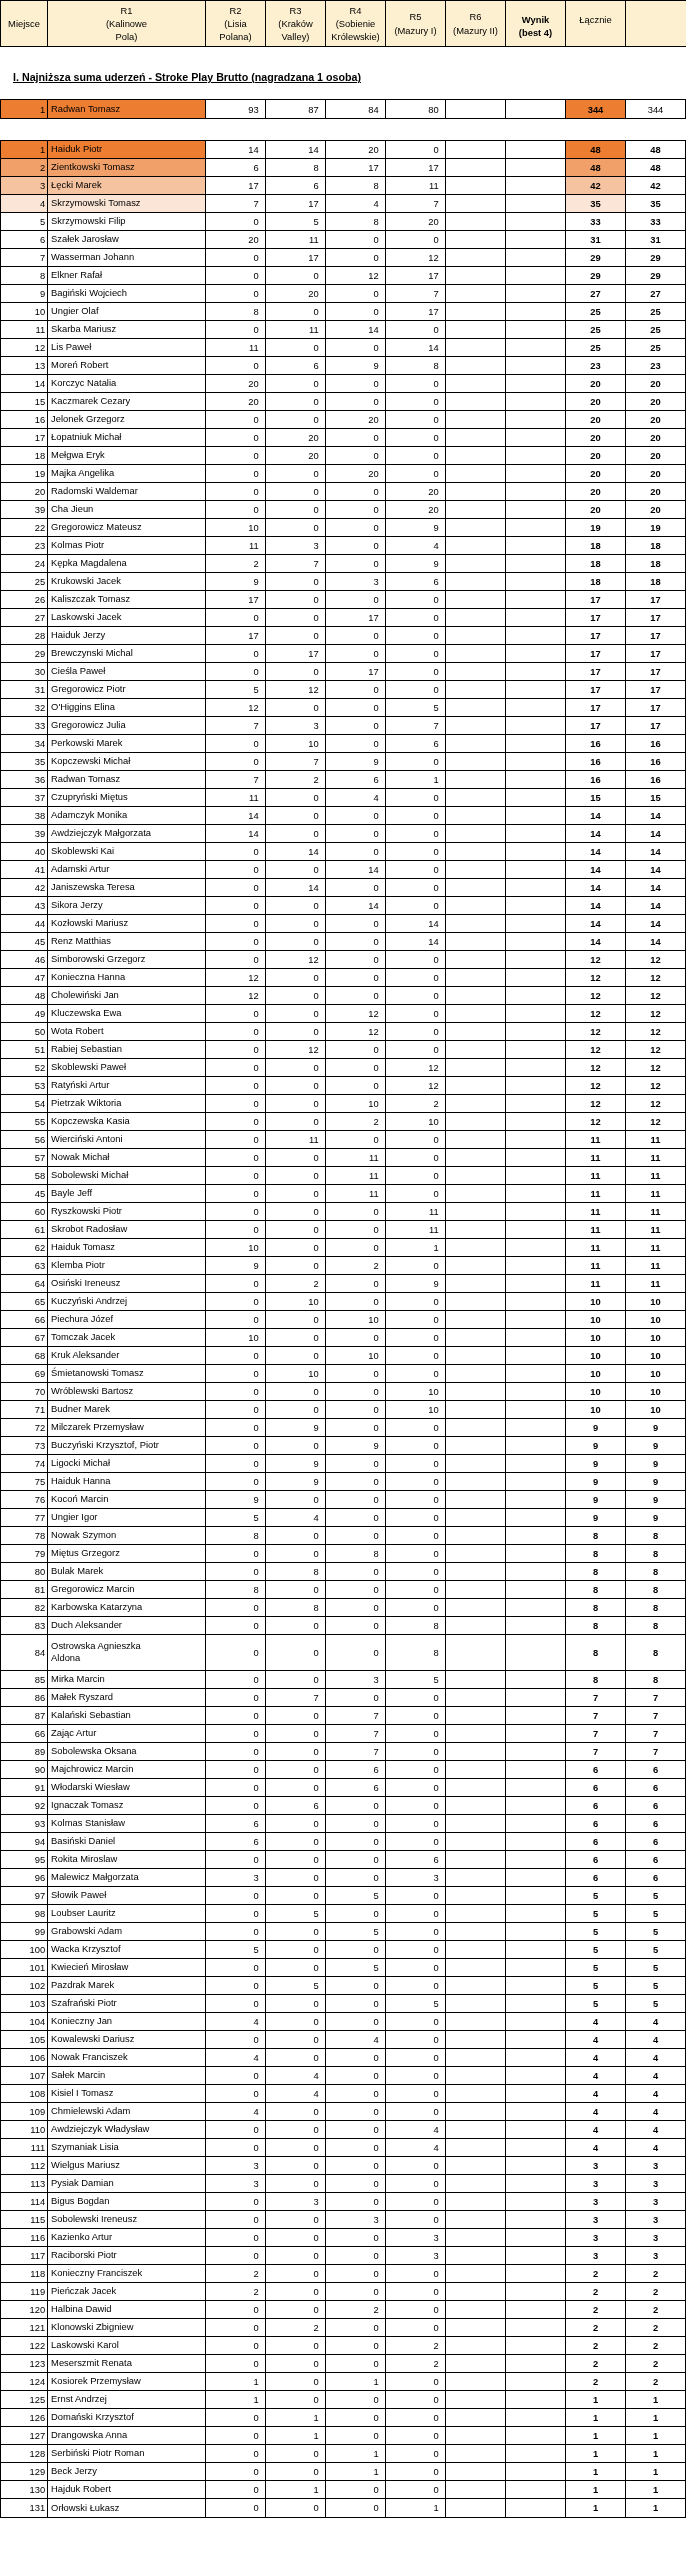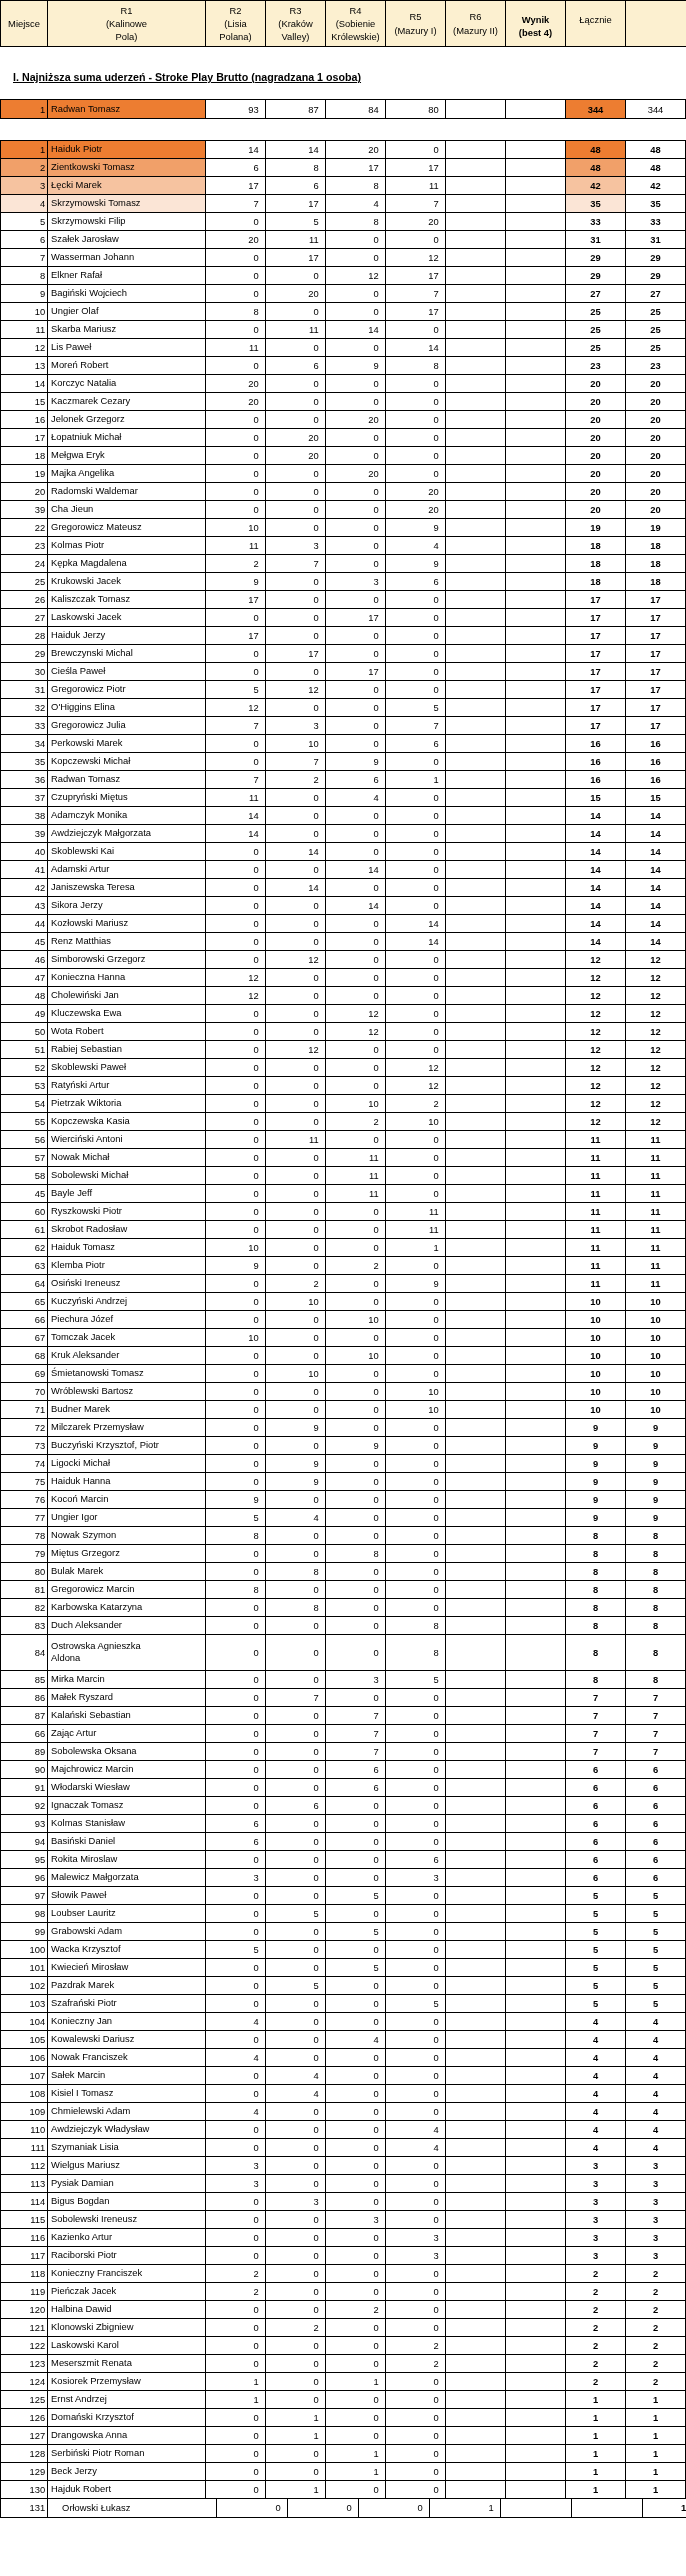--- a/index.html
+++ b/index.html
@@ -34,21 +34,21 @@
     box-sizing: border-box;
   }
   .hcell.bold { font-weight: bold; }
   .hcell.top { align-items: flex-start; padding-top: 12px; }
   
   .tbl { border-left: 0.6px solid #000; }
   .tbl.sec1 { border-top: 1.3px solid #000; border-bottom: 1.9px solid #000; margin-top: 15.7px; }
   .tbl.sec2 { border-top: 1.3px solid #000; border-bottom: 1.3px solid #000; margin-top: 21px; }
   .row { height: 18px; border-bottom: 0.6px solid #000; }
   .sec1 .row { height: 17.6px; border-bottom: none; }
-  .sec2 .row:last-child { border-bottom: none; gap: 11px; }
+  .sec2 .row:last-child { border-bottom: none; }
   .row.tall { height: 36px; }
   .cell {
     border-right: 0.6px solid #000;
     display: flex;
     align-items: center;
     font-size: 9.4px;
     box-sizing: border-box;
     overflow: hidden;
   }
   .c0 { justify-content: flex-end; padding-right: 1.9px; }

